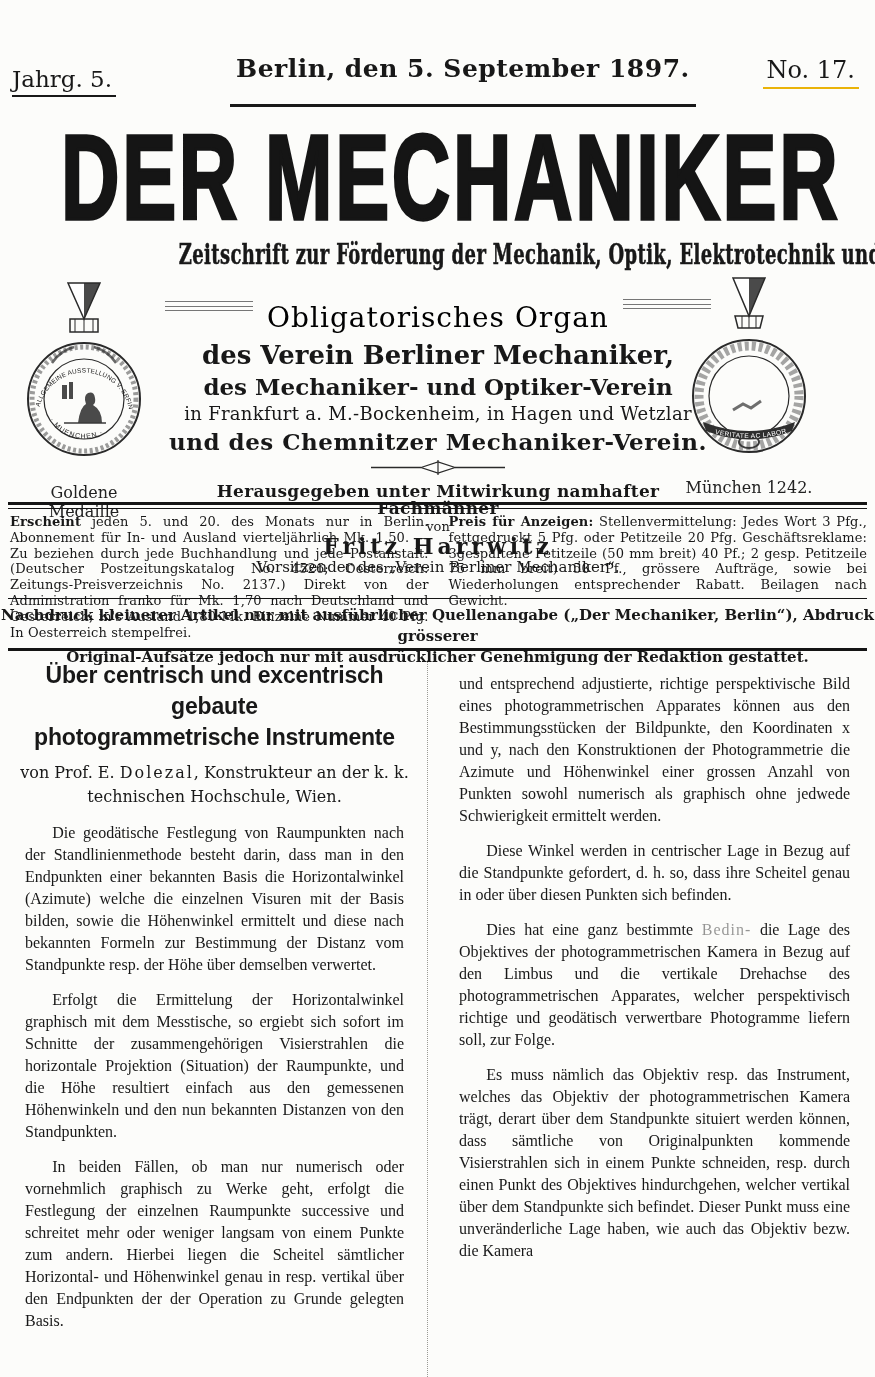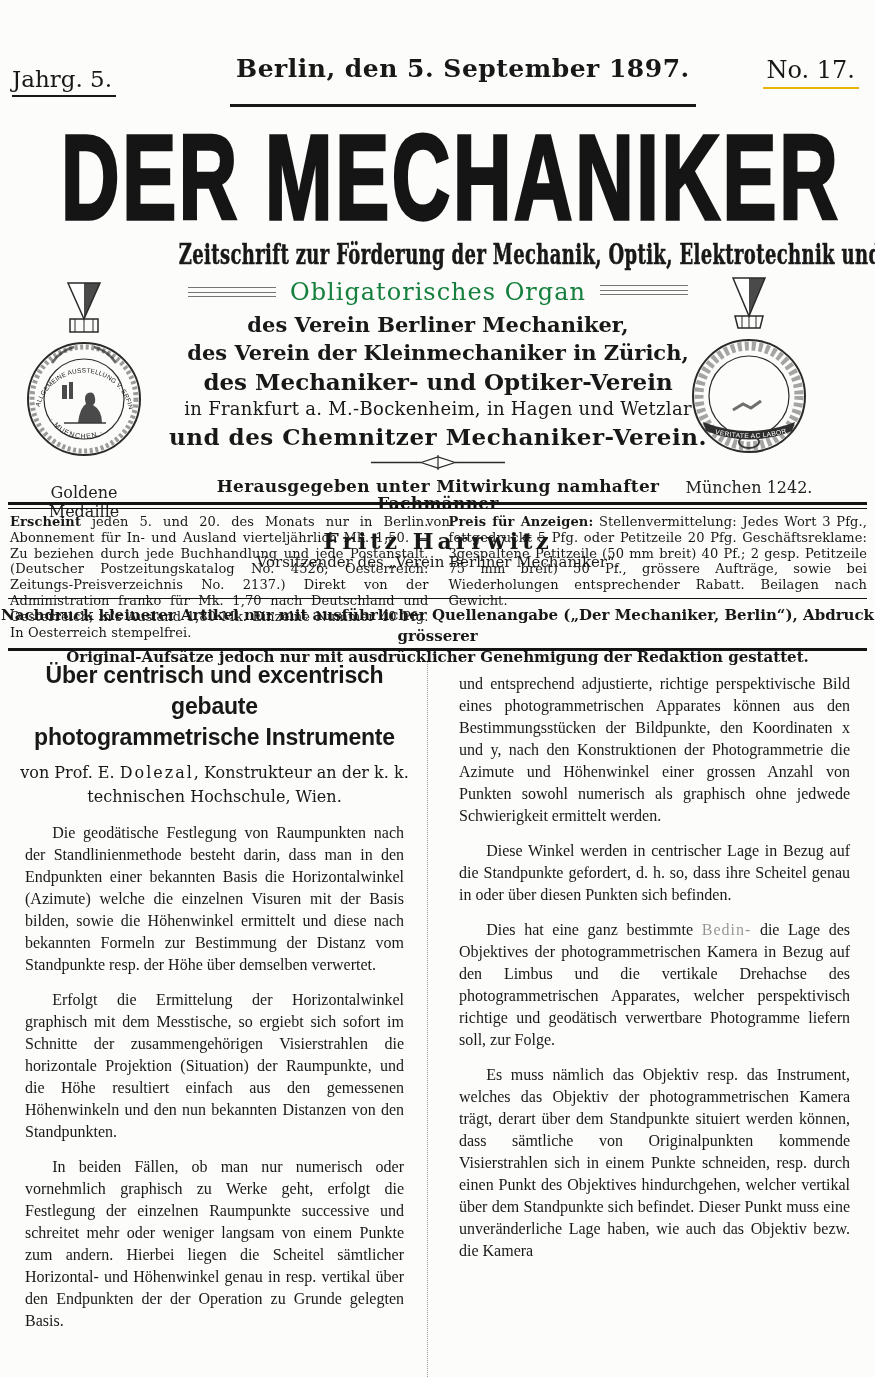--- a/index.html
+++ b/index.html
@@ -23,25 +23,25 @@
   }
   .subtitle{position:absolute; top:238px; left:0; width:875px; text-align:center;}
   .subtitle-inner{
     display:inline-block; white-space:nowrap; font-weight:700; font-size:25px;
     transform:scale(.72,1.12); transform-origin:center top; letter-spacing:.5px;
     -webkit-text-stroke:.5px #181818;
   }
   
   .organ{position:absolute; top:280px; left:163px; width:550px; text-align:center; line-height:1;}
   .organ-heading{display:flex; align-items:center; justify-content:center; gap:14px; margin-bottom:10px;}
-  .organ-heading .t{font-size:24px; letter-spacing:1px; color:#15803d; white-space:nowrap;}
+  .organ-heading .t{font-size:28px; letter-spacing:1px; color:#000000; white-space:nowrap;margin-top:24px;}
   .orn{width:88px; height:8px; border-top:1px solid #4a4a4a; border-bottom:1px solid #4a4a4a;
        background:linear-gradient(#4a4a4a,#4a4a4a) center/100% 1px no-repeat; opacity:.75;}
   .orn.r{transform:translateY(-2px);}
-  .o1{font-size:21px; font-weight:700; margin:7px 0;}
+  .o1{font-size:26px; font-weight:700; margin:7px 0;}
   .o2{font-size:21px; font-weight:700; margin:7px 0;}
   .o3{font-size:23px; font-weight:700; margin:7px 0;}
   .o4{font-size:18px; font-weight:500; margin:6px 0; letter-spacing:.3px;}
   .o5{font-size:23px; font-weight:700; margin:7px 0; letter-spacing:.5px;}
   .orn2{margin:4px auto 8px auto; display:block;}
   .edited{font-size:17px; font-weight:700; margin:8px 0 2px 0; letter-spacing:.3px;}
   .von{font-size:13px; margin:3px 0 2px 0;}
   .ed-name{font-size:22px; font-weight:700; letter-spacing:4px; margin:2px 0 3px 0; font-family:"DejaVu Serif",serif;}
   .ed-title{font-size:15px; margin:2px 0 0 0;}
   
@@ -145,21 +145,20 @@
     <div class="medal-caption">München 1242.</div>
   </div>
 
   <div class="organ">
     <div class="organ-heading">
       <span class="orn"></span>
       <span class="t">Obligatorisches Organ</span>
       <span class="orn r"></span>
     </div>
     <div class="o1">des Verein Berliner Mechaniker,</div>
-    <div class="o2">des Verein der Kleinmechaniker in Zürich,</div>
     <div class="o3">des Mechaniker- und Optiker-Verein</div>
     <div class="o4">in Frankfurt a. M.-Bockenheim, in Hagen und Wetzlar</div>
     <div class="o5">und des Chemnitzer Mechaniker-Verein.</div>
     <svg class="orn2" width="150" height="15" viewBox="0 0 150 15">
       <line x1="8" y1="7.5" x2="58" y2="7.5" stroke="#2a2a2a" stroke-width="1.4"></line>
       <line x1="92" y1="7.5" x2="142" y2="7.5" stroke="#2a2a2a" stroke-width="1.4"></line>
       <path d="M58 7.5 L75 2 L92 7.5 L75 13 Z" fill="none" stroke="#2a2a2a" stroke-width="1.2"></path>
       <line x1="75" y1="0" x2="75" y2="15" stroke="#2a2a2a" stroke-width="1.2"></line>
     </svg>
     <div class="edited">Herausgegeben unter Mitwirkung namhafter Fachmänner</div>

